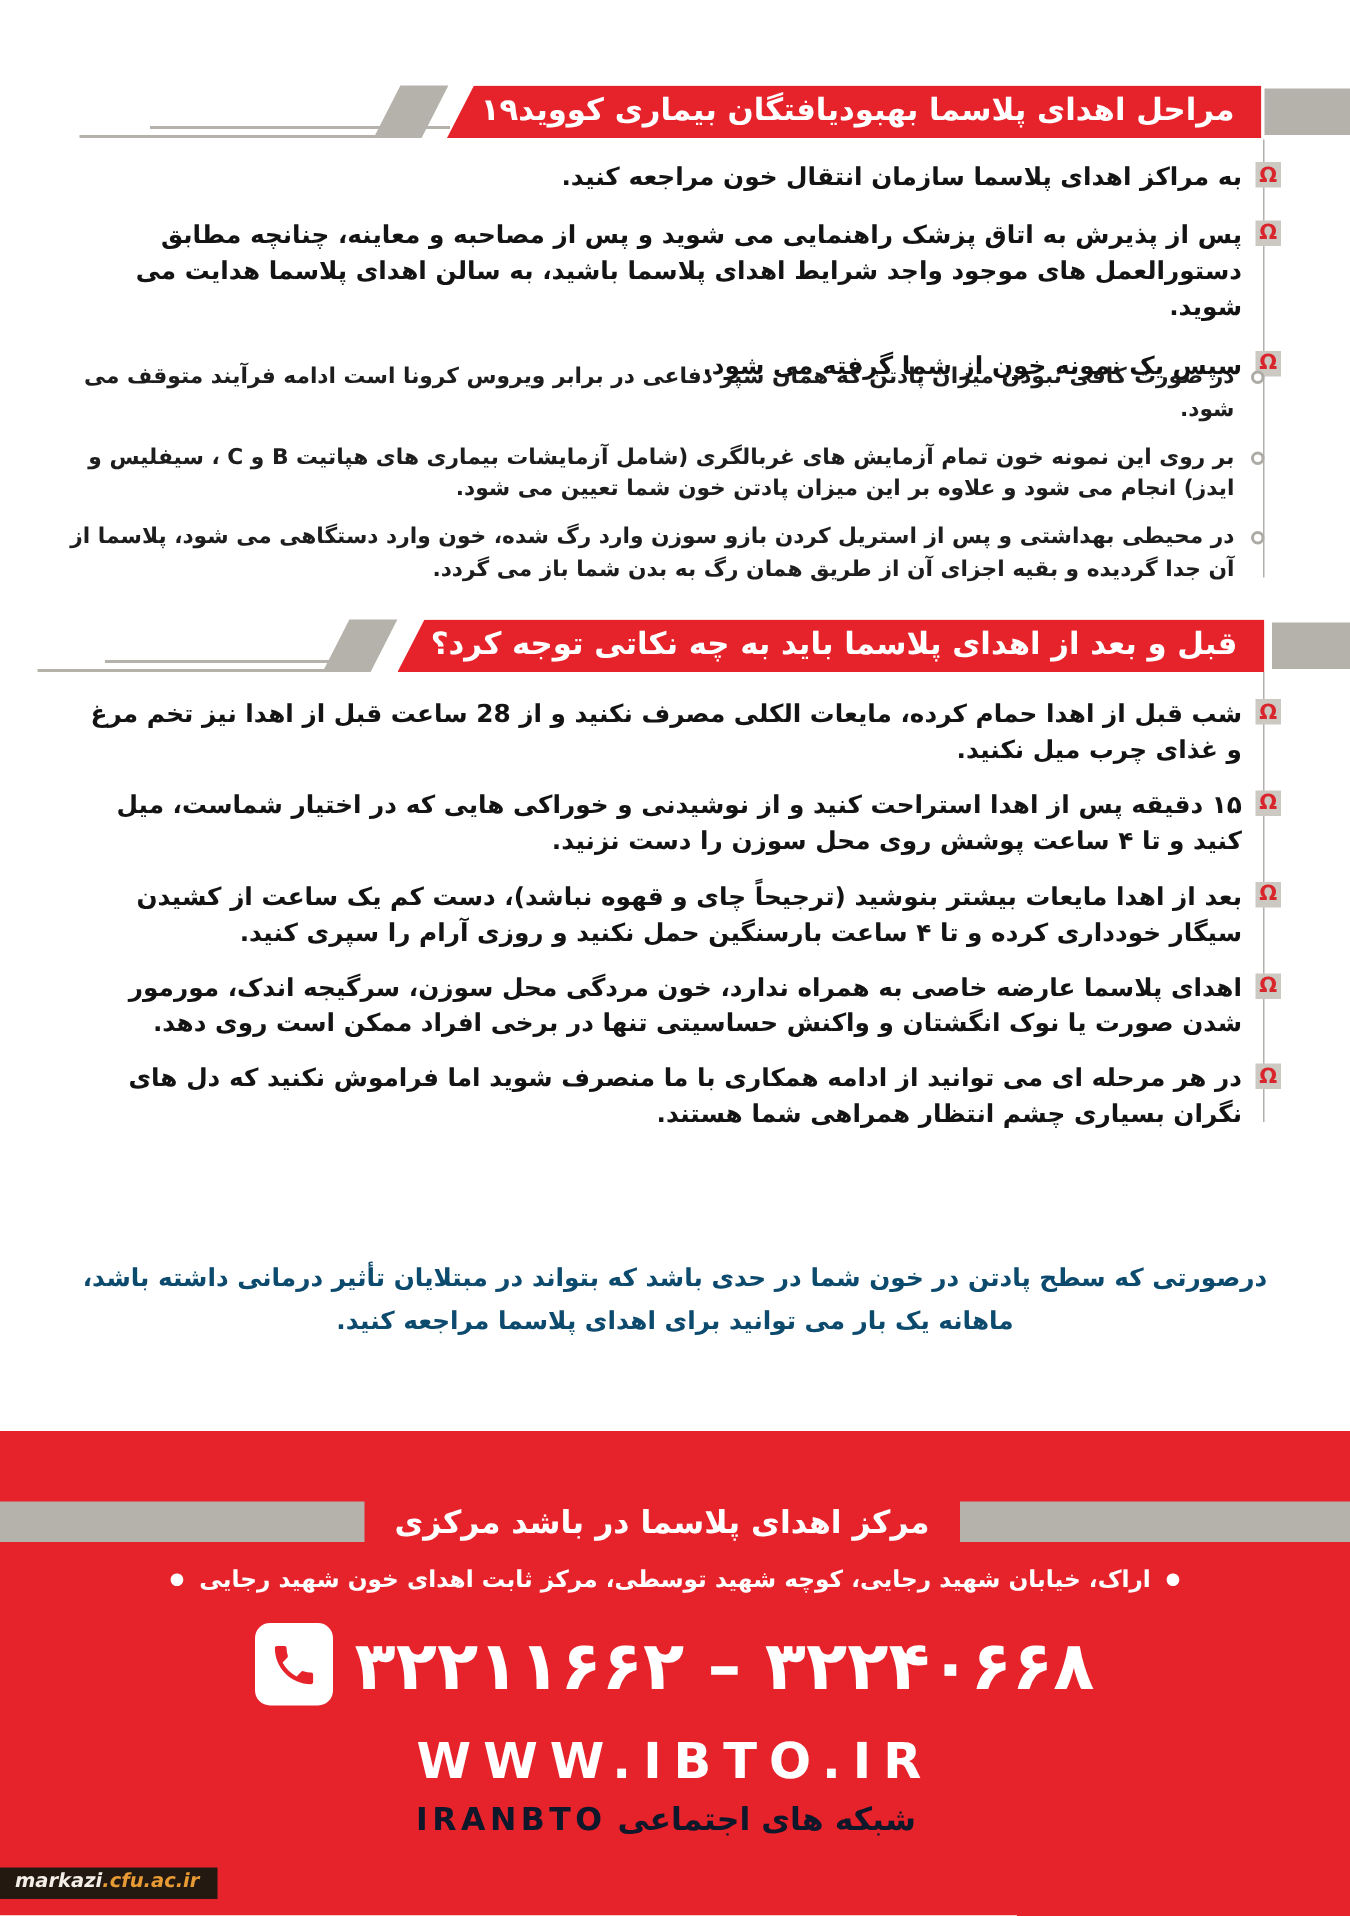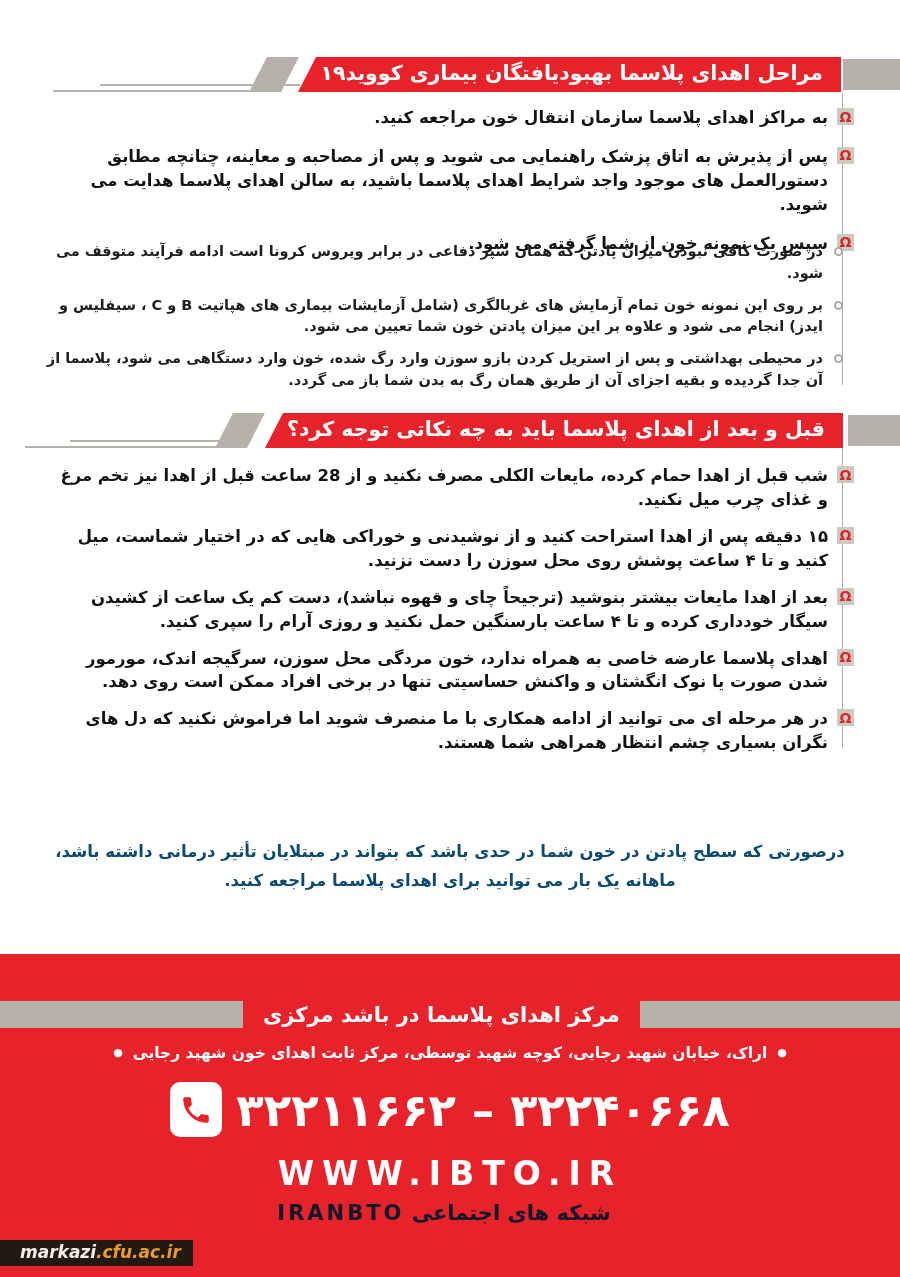--- a/index.html
+++ b/index.html
@@ -143,22 +143,22 @@
   }
   .f-social {
     position:absolute; top:247px; left:0; right:12px;
     text-align:center;
     color:#0f172a; font-weight:bold; font-size:21px;
   }
   .f-social .handle { letter-spacing:3px; }
   .watermark {
     position:absolute; bottom:11px; left:0;
     background:#231910;
-    padding:2px 12px 4px 20px;
-    font-style:italic; font-weight:bold; font-size:17px;
+    padding:2px 12px 4px 10px;
+    font-style:italic; font-weight:bold; font-size:13px;
     direction:ltr; white-space:nowrap;
   }
   .watermark .wm-name { color:#f3efe8; }
   .watermark .wm-domain { color:#e89a35; }
 </style>
 </head>
 <body>
 
 <div class="page">
 

